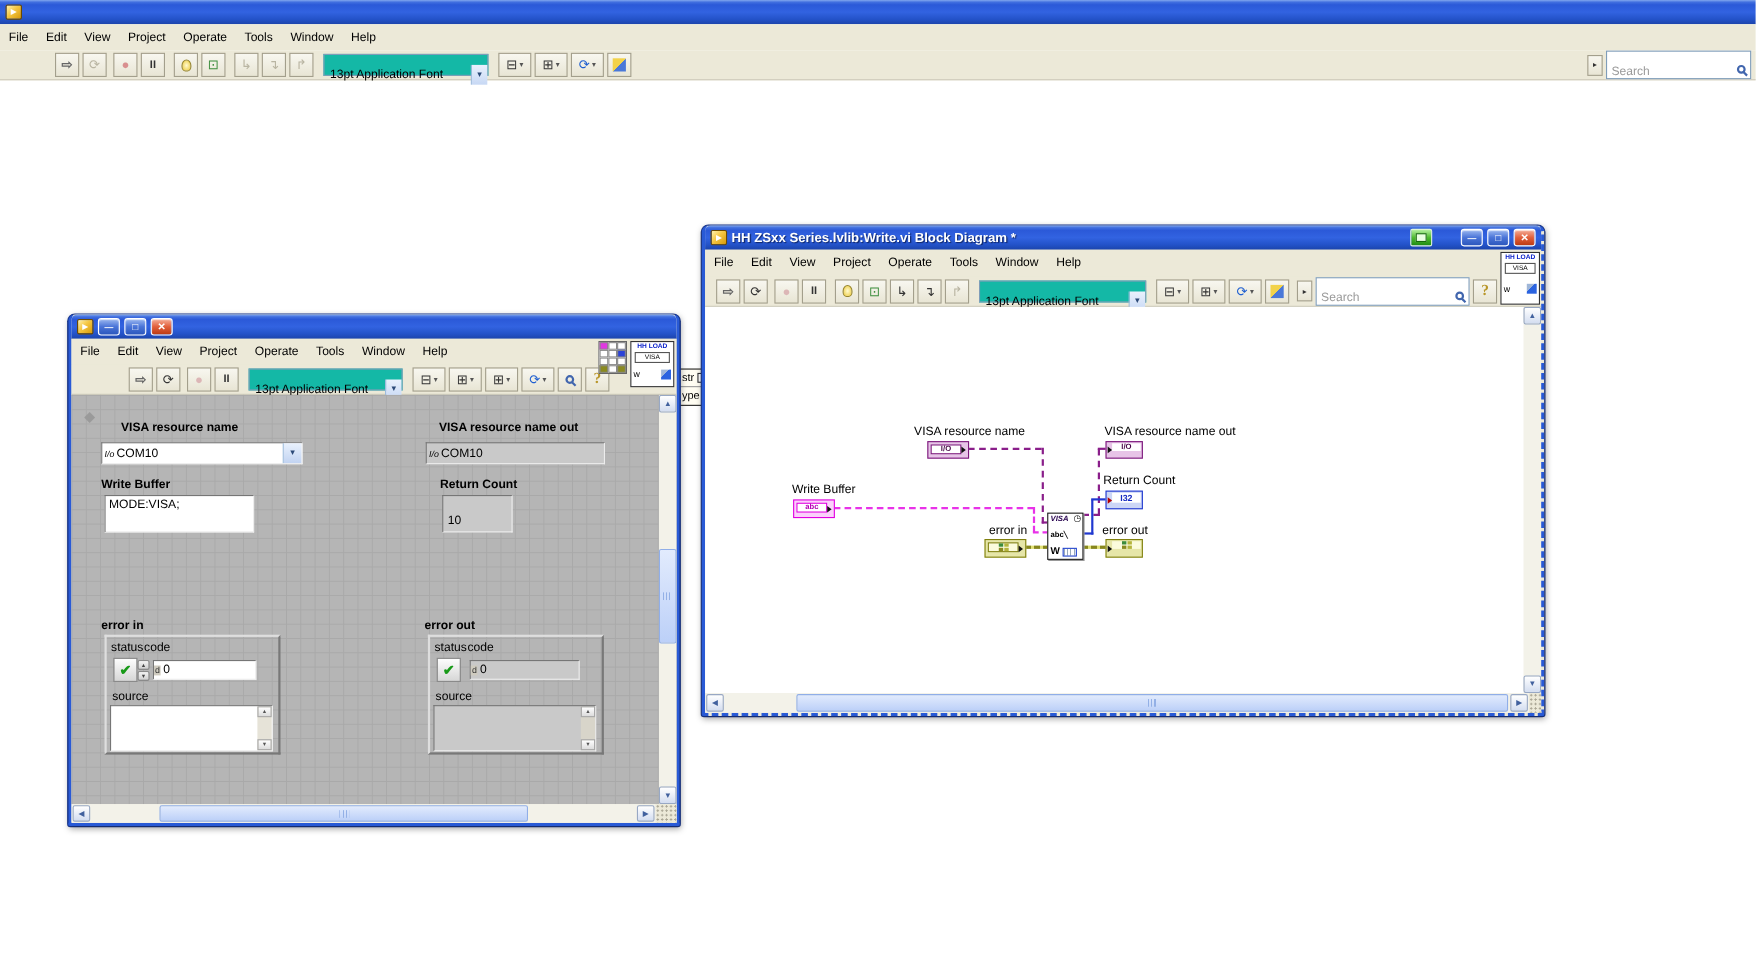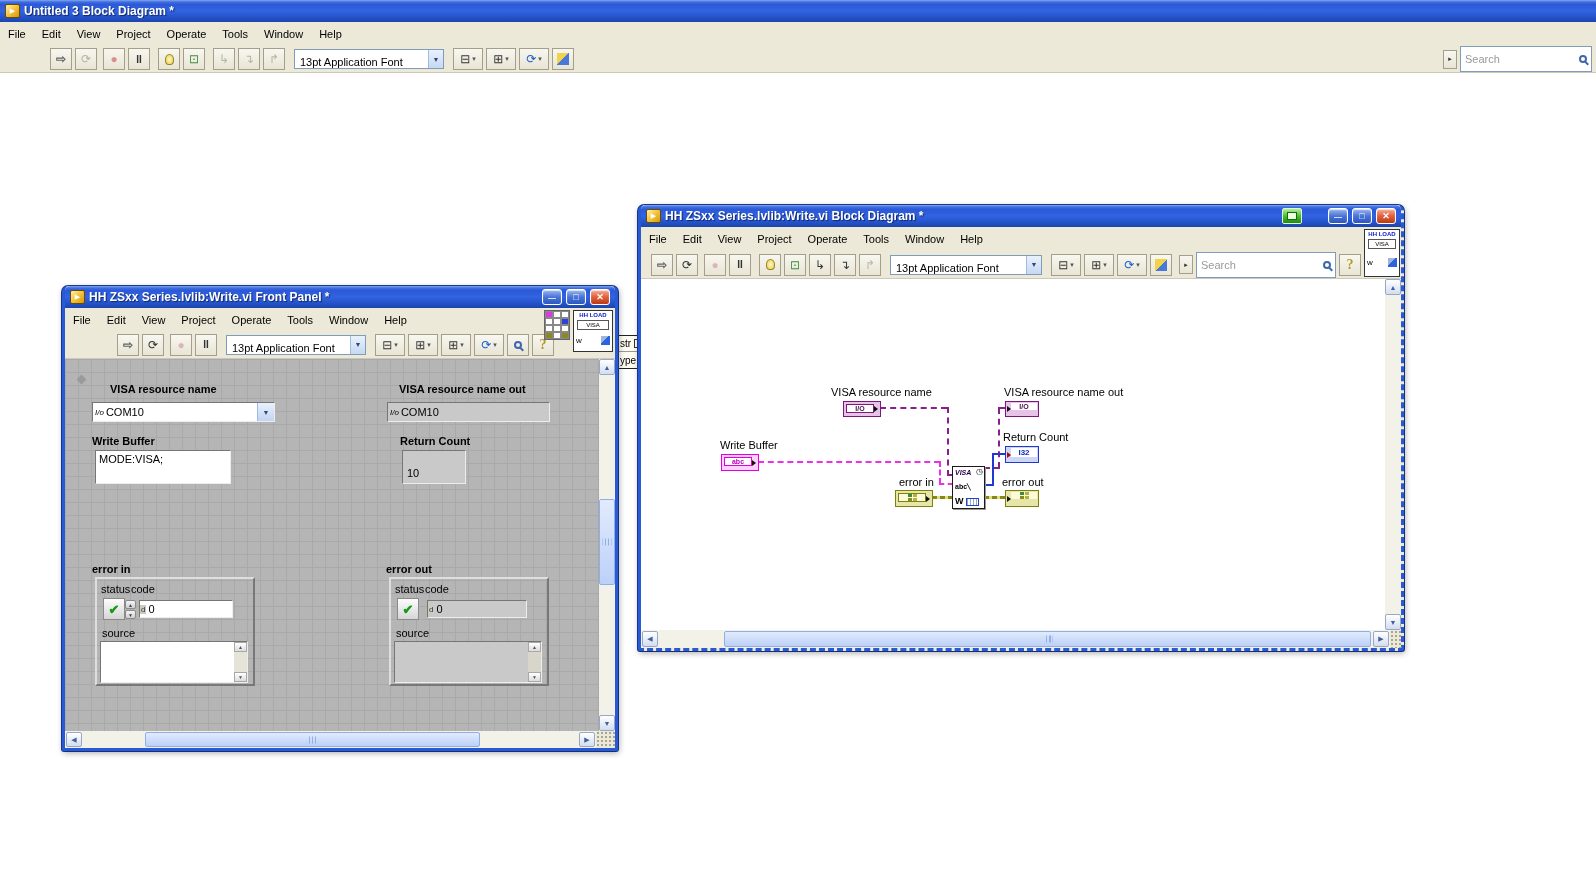--- a/index.html
+++ b/index.html
@@ -26,26 +26,26 @@
 
   
   .mbar{background:#ece9d8;display:flex;align-items:center;font-size:11px}
   .mbar span{padding:3px 8px;cursor:default;white-space:nowrap}
   .tools{background:#ece9d8;display:flex;align-items:center;gap:3px;border-bottom:1px solid #cdc9b8;padding:0 4px}
   .tbtn{height:22px;min-width:22px;border:1px solid #a39f8c;flex:none;
         background:linear-gradient(180deg,#f8f7f0,#e8e5d4);
         display:flex;align-items:center;justify-content:center;font-size:12px;color:#333}
   .tbtn.dis{color:#b9b5a2}
   .tbtn .dd{font-size:7px;color:#555;margin-left:2px}
-  .fontsel{height:20px;border:1px solid #7f9db9;background:#ffffff;font-size:11px;flex:none;
-           display:flex;align-items:flex-end;padding:18px 0 0 5px;gap:6px}
+  .fontsel{height:20px;border:1px solid #7f9db9;background:#14b8a6;font-size:11px;flex:none;
+           display:flex;align-items:center;padding:18px 0 0 5px;gap:6px}
   .fontsel .dd{margin-left:auto;width:15px;height:18px;flex:none;
            background:linear-gradient(180deg,#e9f1fd,#c7d8f4);border-left:1px solid #9ebcdd;
            display:flex;align-items:center;justify-content:center;font-size:7px;color:#2c4a78}
-  .searchbox{height:19px;border:1px solid #7f9db9;background:#fff;display:flex;align-items:center;
+  .searchbox{height:19px;border:1px solid #7f9db9;background:#fff;display:flex;align-items:flex-start;
              font-size:11px;color:#9a9a9a;padding:12px 4px;gap:4px;flex:none}
   .mag{width:8px;height:8px;border:2px solid #4166ae;border-radius:50%;position:relative;flex:none}
   .mag::after{content:"";position:absolute;width:5px;height:2px;background:#4166ae;
               transform:rotate(45deg);right:-4px;bottom:-3px}
   .bulb{width:9px;height:11px;border:1px solid #96852e;border-radius:50% 50% 40% 40%;
         background:radial-gradient(#fffad0,#ecc939);flex:none}
   .qmark{color:#b8962a;font-weight:bold;font-size:14px;font-family:"Liberation Serif",serif}
   .runarrow{color:#666;font-weight:bold}
 
   
@@ -134,21 +134,20 @@
   .page{width:7px;height:9px;border:1px solid #333;background:#fff;flex:none}
 </style>
 </head>
 <body>
 
 <div class="abs" style="left:0;top:0;width:1596px">
   <div class="tbar" style="border-radius:0">
     <div class="lvico">
         <span>▶</span>
       </div>
-    <div class="ttl">Untitled 3 Block Diagram *</div>
   </div>
   <div class="mbar" style="height:24px">
     <span>File</span>
     <span>Edit</span>
     <span>View</span>
     <span>Project</span>
     <span>Operate</span>
     <span>Tools</span>
     <span>Window</span>
     <span>Help</span>
@@ -221,21 +220,20 @@
     <span>ype</span>
     <span style="font-size:7px;margin-left:auto">▸</span>
   </div>
 </div>
 
 <div class="win" style="left:62px;top:286px;width:556px;height:465px;z-index:2">
   <div class="tbar">
     <div class="lvico">
         <span>▶</span>
       </div>
-    <div class="ttl">HH ZSxx Series.lvlib:Write.vi Front Panel *</div>
     <div class="wbtn">
         <span style="font-size:8px">—</span>
       </div>
     <div class="wbtn">
         <span>□</span>
       </div>
     <div class="wbtn close">
         <span>✕</span>
       </div>
   </div>

